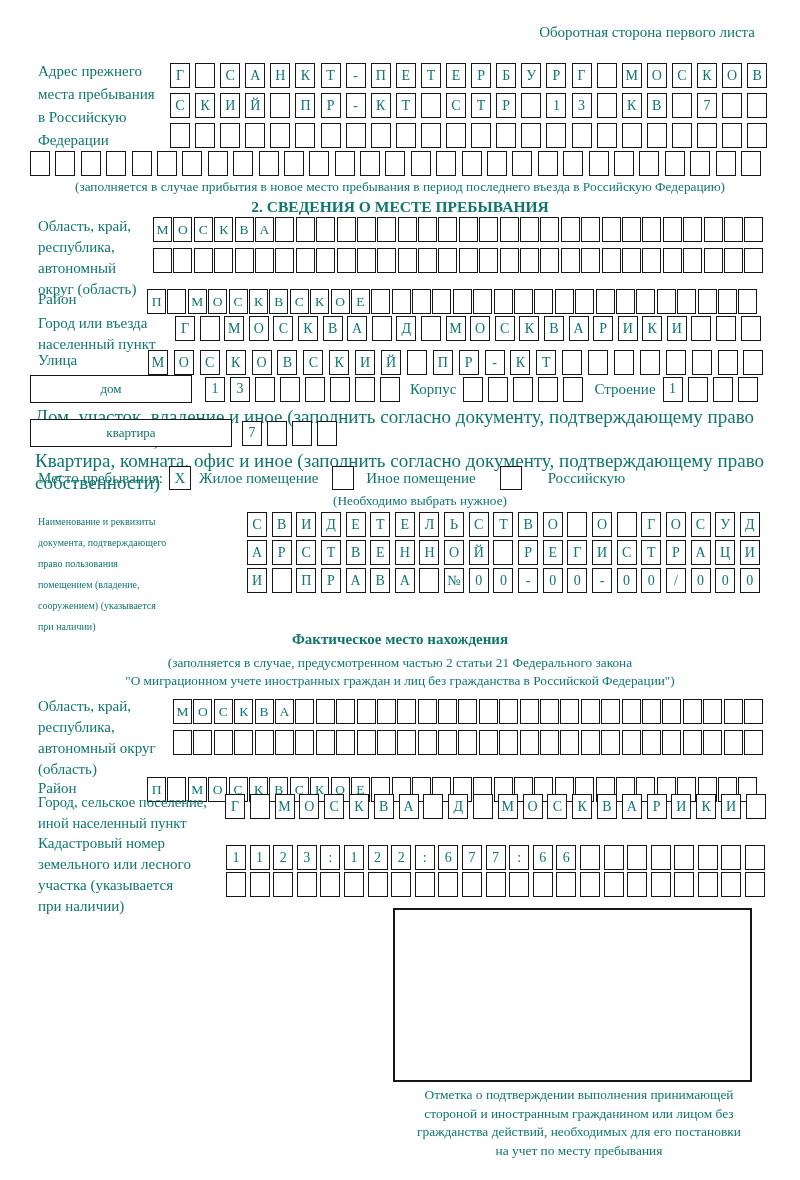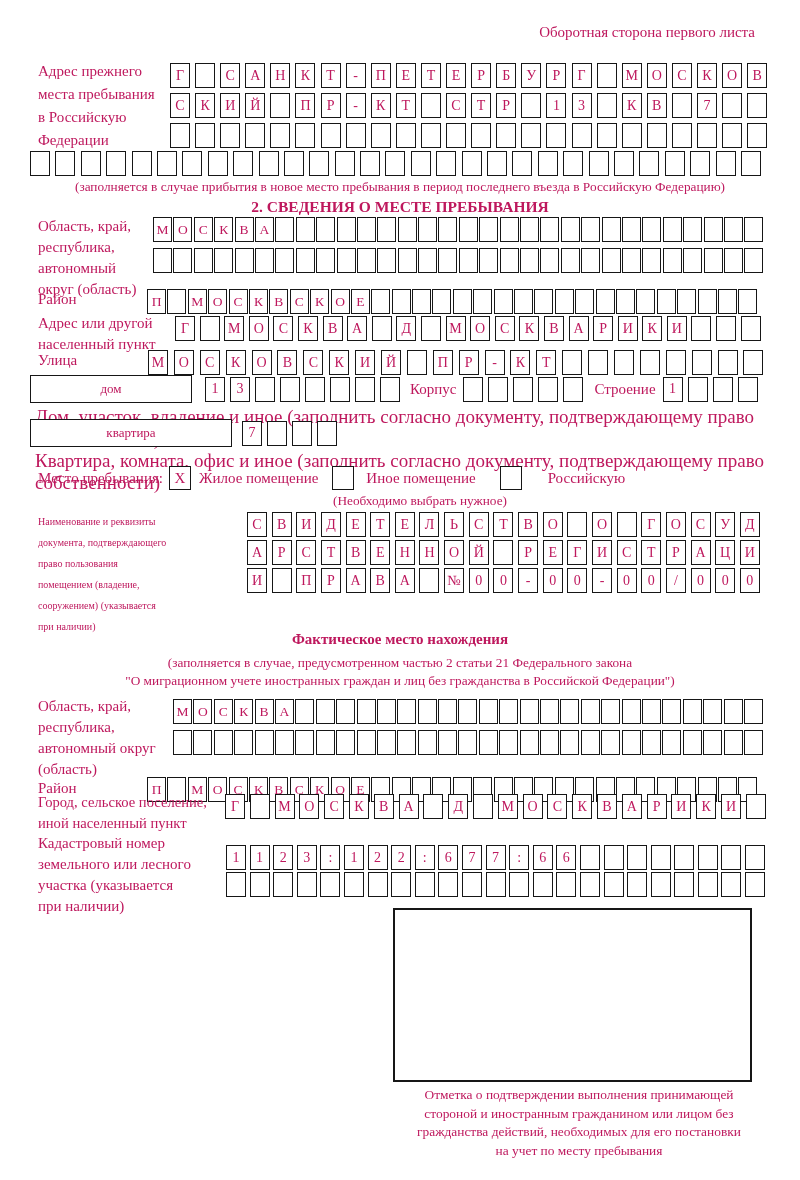--- a/index.html
+++ b/index.html
@@ -1,16 +1,16 @@
 <!DOCTYPE html>
 <html><head>
 <meta charset="utf-8">
 <style>
   html,body{margin:0;padding:0;background:#fff}
-  .sheet{position:relative;width:800px;height:1180px;background:#ffffff;color:#be185d;
+  .sheet{position:relative;width:800px;height:1180px;background:#ffffff;color:#0f766e;
          font-family:"Liberation Serif","DejaVu Serif",serif;overflow:hidden}
   .abs{position:absolute}
   .lbl{font-size:15px}
   .lines div{white-space:nowrap}
   .lh23 div{line-height:23px}
   .lh21 div{line-height:21px}
   .center{left:0;width:800px;text-align:center}
   .bold{font-weight:bold}
   .note{font-size:13.3px}
   .note2{font-size:19px}
@@ -260,21 +260,21 @@
       <span class="cell"></span>
       <span class="cell"></span>
       <span class="cell"></span>
       <span class="cell"></span>
       <span class="cell"></span>
       <span class="cell"></span>
       <span class="cell"></span>
     </div>
 
   <div class="abs lines lh21 lbl" style="left:38px;top:313px">
-      <div>Адрес или другой</div>
+      <div>Город или въезда</div>
       <div>населенный пункт</div>
     </div>
   <div class="abs cells r-c1" style="left:175px;top:316px">
       <span class="cell">Г</span>
       <span class="cell"></span>
       <span class="cell">М</span>
       <span class="cell">О</span>
       <span class="cell">С</span>
       <span class="cell">К</span>
       <span class="cell">В</span>

